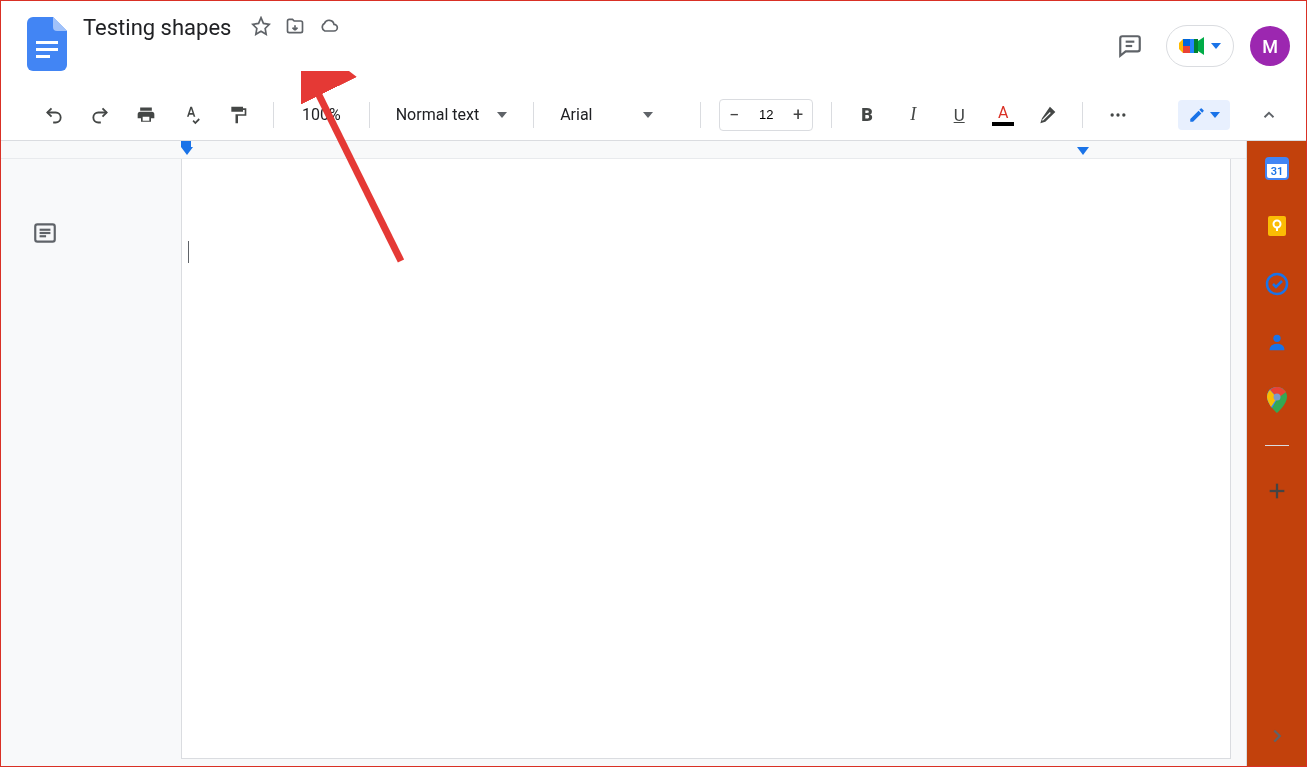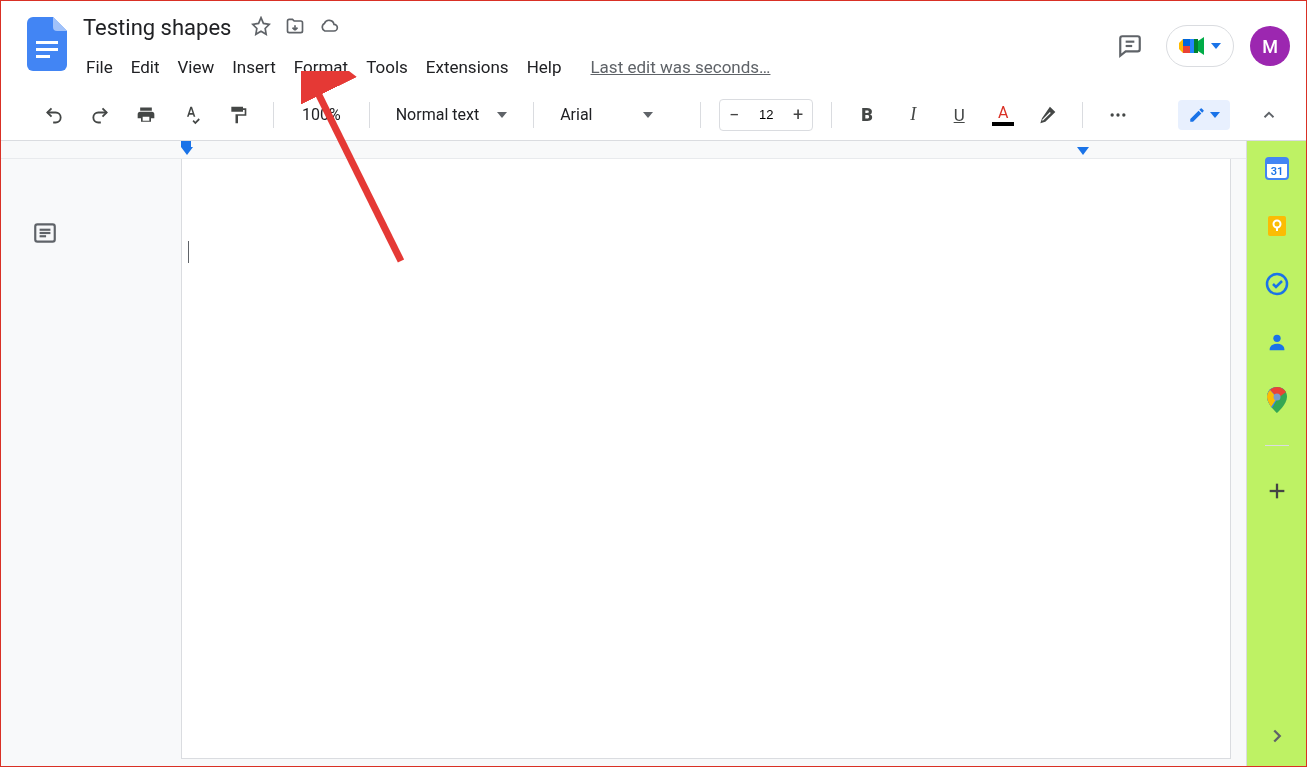--- a/index.html
+++ b/index.html
@@ -1,20 +1,20 @@
 <!DOCTYPE html>
 <html><head>
 <meta charset="utf-8">
 <style>
 * { box-sizing: border-box; margin: 0; padding: 0; }
 body { font-family: "Google Sans", Roboto, Arial, sans-serif; font-size: 14px; color: #202124; overflow: hidden; width: 1307px; height: 767px; position: relative; border: 1px solid #d93025; }
 .header { display: flex; align-items: flex-start; padding: 8px 16px 0 16px; height: 88px; }
 .logo-wrap { width: 60px; display: flex; align-items: center; justify-content: center; padding-top: 8px; }
 .docs-logo { width: 40px; height: 54px; }
-.title-block { flex: 1; display: flex; flex-direction: column; }
+.title-block { flex: 1; display: flex; flex-direction: column; gap: 8px; }
 .title-row { display: flex; align-items: center; gap: 14px; height: 36px; }
 .doc-title { font-size: 22px; color: #202124; padding: 2px 6px; border-radius: 4px; }
 .title-icons { display: flex; gap: 14px; color: #5f6368; }
 .title-icons svg { width: 20px; height: 20px; }
 .menubar { display: flex; align-items: center; height: 36px; gap: 0; margin-top: 4px; }
 .menu-item { padding: 4px 9px; font-size: 17px; color: #202124; cursor: pointer; border-radius: 4px; }
 .last-edit { margin-left: 20px; font-size: 17px; color: #5f6368; text-decoration: underline; cursor: pointer; }
 .header-right { display: flex; align-items: center; gap: 16px; padding-top: 16px; }
 .comment-btn { width: 40px; height: 40px; display: flex; align-items: center; justify-content: center; color: #5f6368; cursor: pointer; border-radius: 50%; }
 .meet-btn { display: flex; align-items: center; gap: 6px; border: 1px solid #dadce0; border-radius: 24px; padding: 8px 12px; cursor: pointer; height: 42px; }
@@ -37,21 +37,21 @@
 .ruler-area { flex: 1; display: flex; flex-direction: column; position: relative; }
 .hruler { height: 18px; background: #f8f9fa; border-bottom: 1px solid #e8eaed; position: relative; }
 .ruler-marker { position: absolute; top: 6px; width: 0; height: 0; border-left: 6px solid transparent; border-right: 6px solid transparent; border-top: 8px solid #1a73e8; }
 .ruler-marker.left { left: 180px; }
 .ruler-marker.right { left: 1076px; }
 .ruler-tab { position: absolute; top: 0; left: 180px; width: 10px; height: 6px; background: #1a73e8; }
 .doc-scroll { flex: 1; background: #f8f9fa; overflow: auto; position: relative; }
 .page { background: #fff; margin: 0 auto; width: 1050px; min-height: 600px; border: 1px solid #dadce0; border-top: none; margin-left: 180px; position: relative; }
 .outline-btn { position: absolute; left: 28px; top: 58px; width: 32px; height: 32px; color: #5f6368; cursor: pointer; display: flex; align-items: center; justify-content: center; }
 .cursor-line { position: absolute; left: 186px; top: 82px; width: 1px; height: 22px; background: #5f6368; }
-.sidepanel { width: 60px; border-left: 1px solid #dadce0; display: flex; flex-direction: column; align-items: center; padding-top: 14px; gap: 32px; background: #bef264; }
+.sidepanel { width: 60px; border-left: 1px solid #dadce0; display: flex; flex-direction: column; align-items: center; padding-top: 14px; gap: 32px; background: #c2410c; }
 .side-icon { width: 26px; height: 26px; cursor: pointer; display: flex; align-items: center; justify-content: center; }
 .side-sep { width: 24px; height: 1px; background: #dadce0; }
 .side-chevron { position: absolute; bottom: 16px; right: 18px; color: #5f6368; cursor: pointer; }
 .dropdown-caret { width: 0; height: 0; border-left: 5px solid transparent; border-right: 5px solid transparent; border-top: 6px solid #5f6368; }
 .annotation-arrow { position: absolute; left: 300px; top: 70px; pointer-events: none; z-index: 100; }
 </style>
 </head>
 <body>
 
 <div class="header">
@@ -72,31 +72,20 @@
               <path d="M12 2l2.9 6.9L22 10l-5 4.9L18.2 22 12 18.3 5.8 22 7 14.9 2 10l7.1-1.1L12 2z"></path>
             </svg></span>
         <span><svg viewBox="0 0 24 24" fill="none" stroke="currentColor" stroke-width="2">
               <path d="M3 6a2 2 0 0 1 2-2h4l2 2h8a2 2 0 0 1 2 2v2M3 6v12a2 2 0 0 0 2 2h14a2 2 0 0 0 2-2v-8M12 11v6m0 0l-3-3m3 3l3-3"></path>
             </svg></span>
         <span><svg viewBox="0 0 24 24" fill="none" stroke="currentColor" stroke-width="2">
               <path d="M18 18a4 4 0 0 0 0-8 6 6 0 0 0-11.5-1A5 5 0 0 0 7 18h11z"></path>
             </svg></span>
       </div>
     </div>
-    <div class="menubar">
-      <span class="menu-item">File</span>
-      <span class="menu-item">Edit</span>
-      <span class="menu-item">View</span>
-      <span class="menu-item">Insert</span>
-      <span class="menu-item">Format</span>
-      <span class="menu-item">Tools</span>
-      <span class="menu-item">Extensions</span>
-      <span class="menu-item">Help</span>
-      <span class="last-edit">Last edit was seconds…</span>
-    </div>
   </div>
   <div class="header-right">
     <div class="comment-btn">
       <svg width="26" height="26" viewBox="0 0 24 24" fill="none" stroke="currentColor" stroke-width="2">
           <path d="M21 15a2 2 0 0 1-2 2H8l-5 4V5a2 2 0 0 1 2-2h14a2 2 0 0 1 2 2v10z"></path>
           <line x1="8" y1="8" x2="16" y2="8"></line>
           <line x1="8" y1="12" x2="14" y2="12"></line>
         </svg>
     </div>
     <div class="meet-btn">

